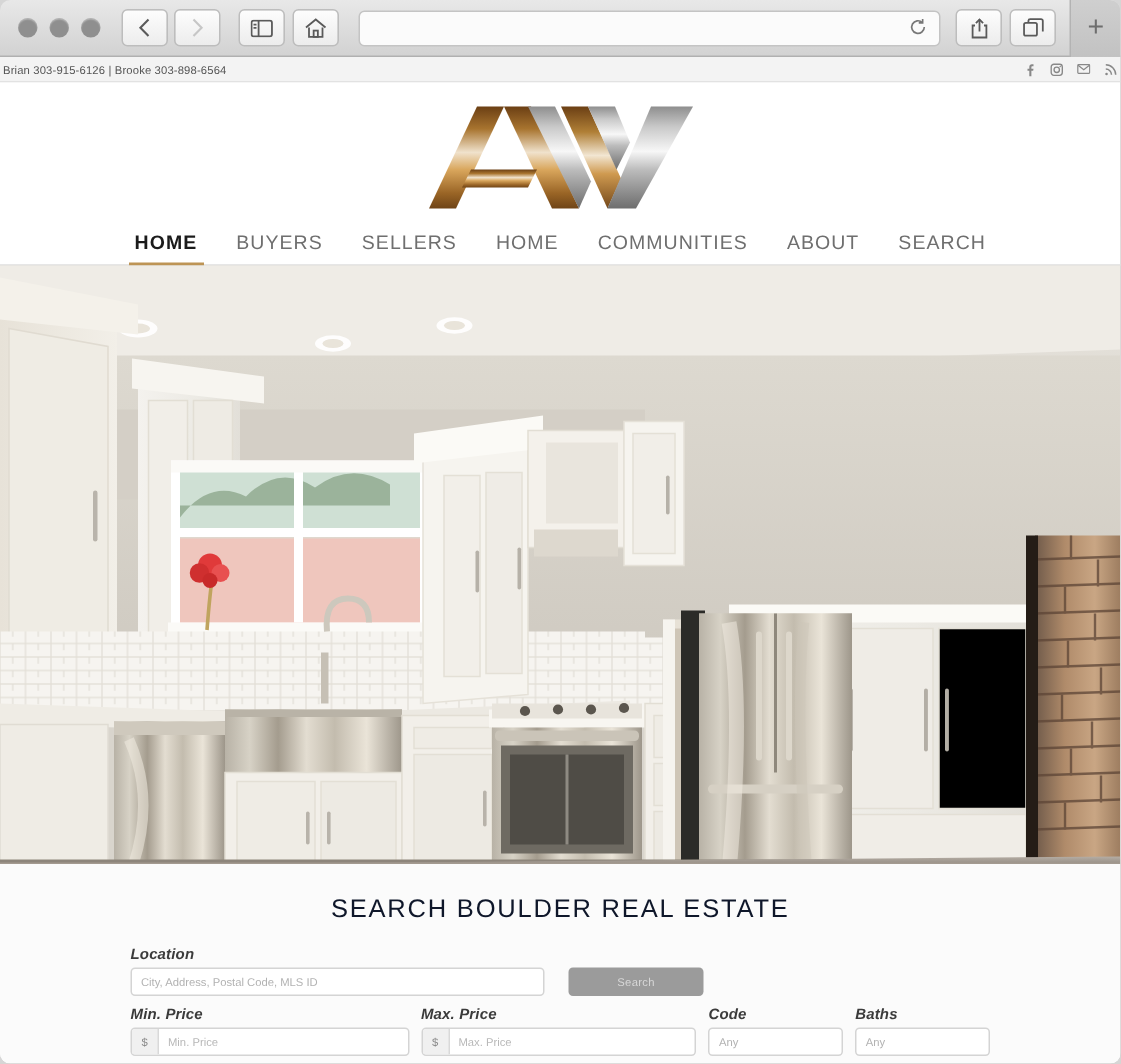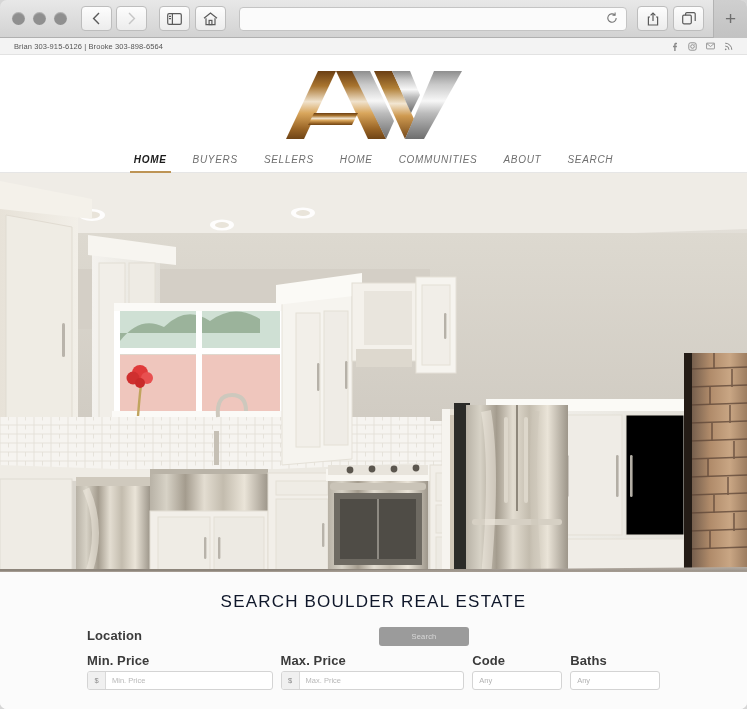--- a/index.html
+++ b/index.html
@@ -105,21 +105,21 @@
   }
 
   
   .contact-bar {
     height: 17px;
     background: #f3f3f3;
     border-bottom: 1px solid #e2e2e2;
     display: flex;
     align-items: center;
     justify-content: space-between;
-    padding: 0 14px;
+    padding: 0 2px;
     flex: none;
   }
   .contact-phones {
     font-size: 7.5px;
     color: #555;
     letter-spacing: .1px;
     white-space: nowrap;
   }
   .social-icons { display: flex; gap: 9px; align-items: center; }
   .social-icons .si {
@@ -160,28 +160,27 @@
     width: 100%;
     display: flex;
     justify-content: center;
     align-items: flex-end;
     gap: 0;
     margin-top: 10px;
     border-bottom: 1px solid #e6e6e6;
     background: #fff;
   }
   .nav-item {
-    font-size: 10px;
+    font-size: 13px;
     letter-spacing: .7px;
     color: #6f6f6f;
     padding: 3px 13px 7px;
     white-space: nowrap;
     position: relative;
     text-decoration: none;
-    font-style: italic;
   }
   .nav-item.active {
     color: #1b1b1b;
     font-weight: bold;
   }
   .nav-item.active::after {
     content: "";
     position: absolute;
     left: 9px; right: 9px; bottom: -1px;
     height: 2px;
@@ -217,25 +216,26 @@
   }
   .search-form {
     width: 573px;
     display: flex;
     flex-direction: column;
     gap: 7px;
   }
   .form-row { display: flex; gap: 8px; align-items: flex-end; }
   .field { display: flex; flex-direction: column; }
   .field-label {
-    font-size: 13px;
+    font-size: 10px;
     font-weight: bold;
     color: #3b3b3b;
     margin-bottom: 3px;
     letter-spacing: .1px;
+    font-style: italic;
   }
   .field-ctl {
     height: 19px;
     background: #fff;
     border: 1px solid #d4d4d4;
     border-radius: 3px;
     display: flex;
     align-items: center;
     padding: 0 6px;
     font-size: 7.5px;
@@ -672,20 +672,21 @@
     </div>
 
     <div class="search-section">
       <div class="search-title">SEARCH BOULDER REAL ESTATE</div>
 
       <div class="search-form">
 
         <div class="form-row">
           <div class="field f-location">
             <div class="field-label">Location</div>
+            <div class="field-ctl" placeholder="City, Address, Postal Code, MLS ID">City, Address, Postal Code, MLS ID</div>
           </div>
 
 
           <button class="search-btn">Search</button>
         </div>
 
         <div class="form-row">
           <div class="field f-minprice">
             <div class="field-label">Min. Price</div>
             <div class="field-ctl with-addon">

